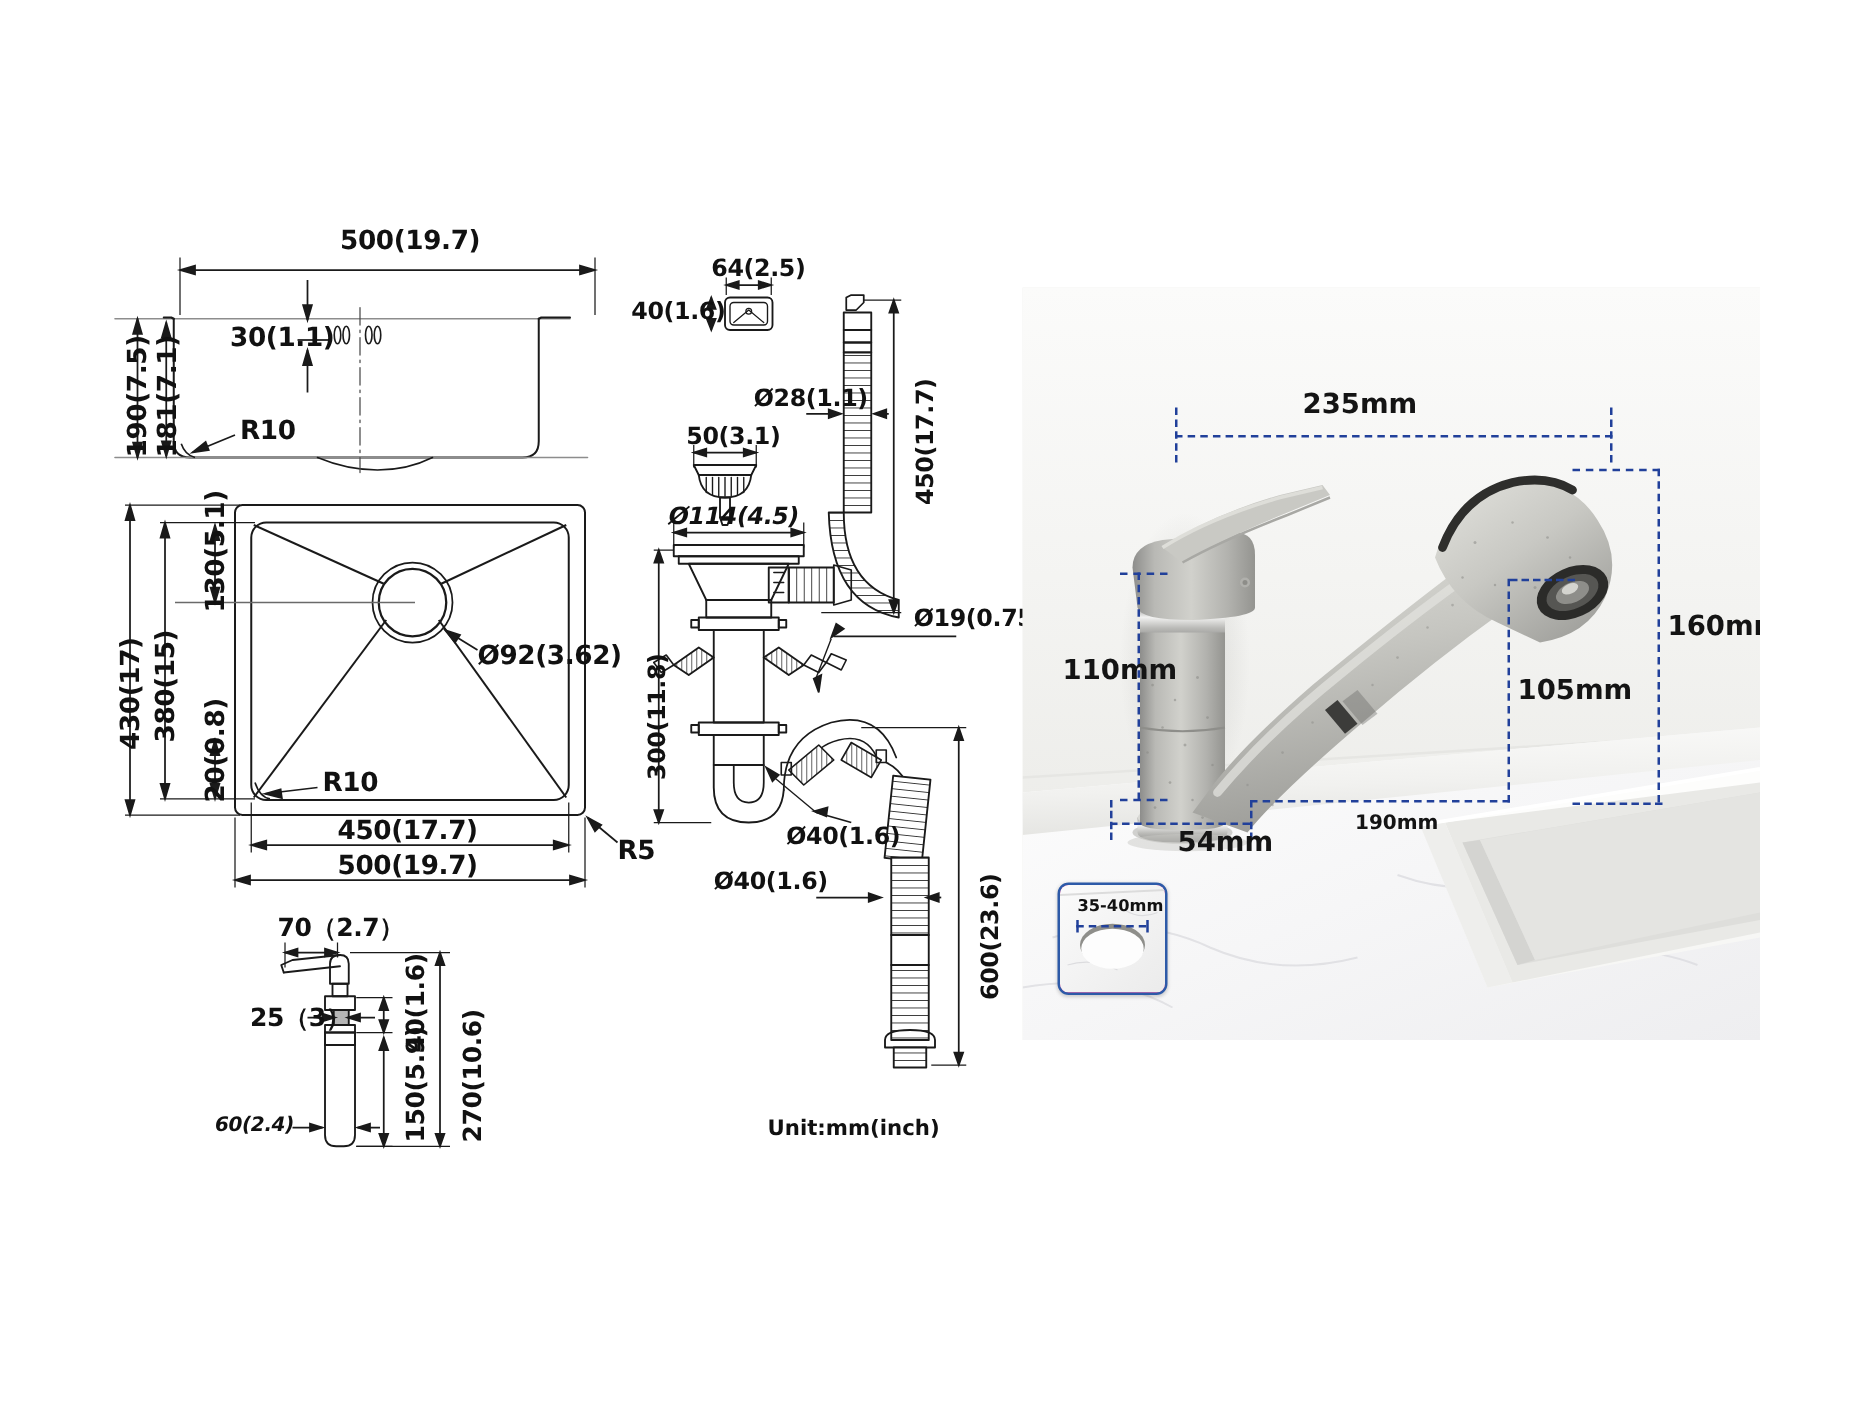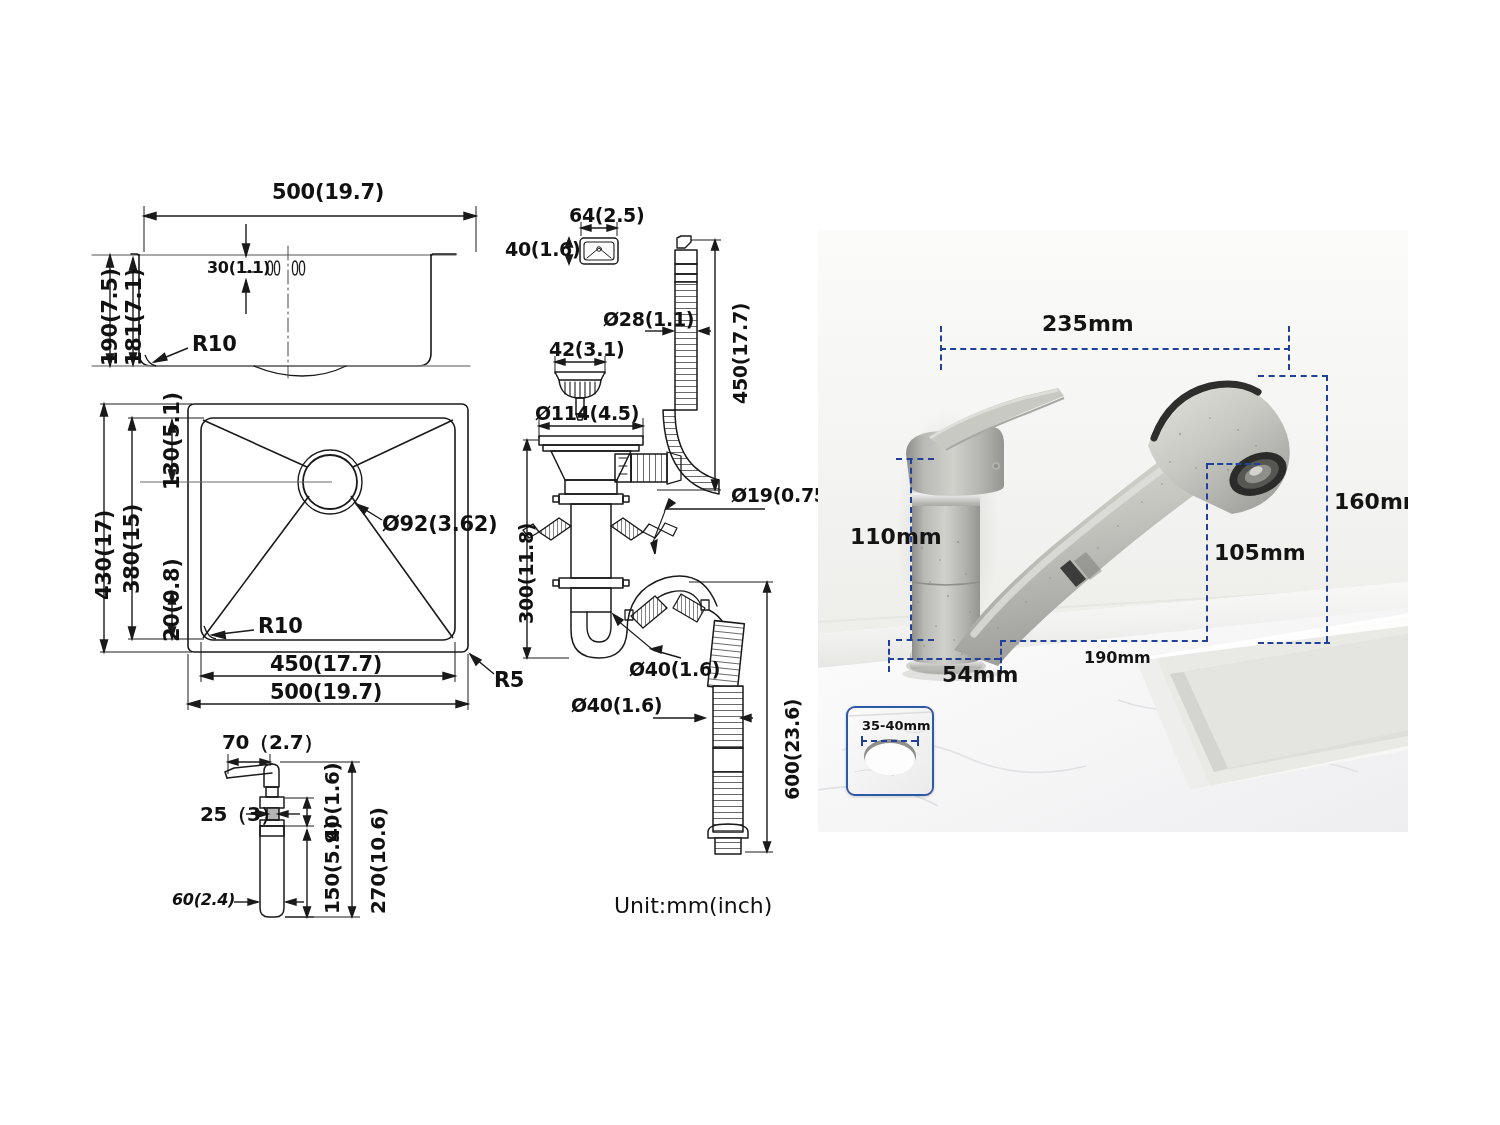--- a/index.html
+++ b/index.html
@@ -21,23 +21,23 @@
     font-weight:700;
     color:#111111;
     white-space:nowrap;
     letter-spacing:-0.3px;
     line-height:1;
   }
   .dim.v{transform-origin:0 0;}
   .unit-label{
     position:absolute;
     font-family:"DejaVu Sans","Liberation Sans",sans-serif;
-    font-weight:400;
+    font-weight:700;
     color:#111111;
-    font-size:22px;
+    font-size:17px;
     white-space:nowrap;
   }
 
   
   .photo{
     position:absolute;
     overflow:hidden;
     background:#f3f3f1;
   }
   .photo-lbl{
@@ -136,21 +136,21 @@
         <path d="M57,167 Q60,176 68,178" fill="none" stroke-width="1.3"></path>
       </g>
     </svg>
 
     <span class="dim" style="left:184px;top:-6px;font-size:21px;">500(19.7)</span>
 
     <span class="dim v" style="left:12px;top:178px;font-size:21px;transform:rotate(-90deg);">190(7.5)</span>
 
     <span class="dim v" style="left:36px;top:178px;font-size:21px;transform:rotate(-90deg);">181(7.1)</span>
 
-    <span class="dim" style="left:119px;top:72px;font-size:16px;">30(1.1)</span>
+    <span class="dim" style="left:96px;top:72px;font-size:21px;">30(1.1)</span>
 
     <span class="dim" style="left:104px;top:146px;font-size:21px;">R10</span>
   </div>
 
   <div class="abs" style="left:88px;top:392px;width:460px;height:330px;">
     <svg width="460" height="330" viewBox="0 0 460 330">
       <g fill="none" stroke="#1a1a1a" stroke-width="1.6" stroke-linejoin="round">
 
         <rect x="100" y="12" width="280" height="248" rx="6" ry="6"></rect>
 
@@ -491,23 +491,23 @@
     </svg>
 
     <span class="dim" style="left:64px;top:-12px;font-size:19px;">64(2.5)</span>
 
     <span class="dim" style="left:0px;top:22px;font-size:19px;">40(1.6)</span>
 
     <span class="dim" style="left:98px;top:92px;font-size:19px;">Ø28(1.1)</span>
 
     <span class="dim v" style="left:226px;top:186px;font-size:19px;transform:rotate(-90deg);">450(17.7)</span>
 
-    <span class="dim" style="left:44px;top:122px;font-size:19px;">42(3.1)</span>
-
-    <span class="dim" style="left:30px;top:186px;font-size:19px;">Ø114(4.5)</span>
+    <span class="dim" style="left:44px;top:122px;font-size:19px;">50(3.1)</span>
+
+    <span class="dim" style="left:30px;top:186px;font-size:19px;font-style:italic;">Ø114(4.5)</span>
 
     <span class="dim v" style="left:12px;top:406px;font-size:19px;transform:rotate(-90deg);">300(11.8)</span>
 
     <span class="dim" style="left:194px;top:268px;font-size:19px;margin-left:32px;">Ø19(0.75)</span>
 
     <span class="dim" style="left:124px;top:442px;font-size:19px;">Ø40(1.6)</span>
 
     <span class="dim" style="left:66px;top:478px;font-size:19px;">Ø40(1.6)</span>
 
     <span class="dim v" style="left:278px;top:582px;font-size:19px;transform:rotate(-90deg);">600(23.6)</span>

